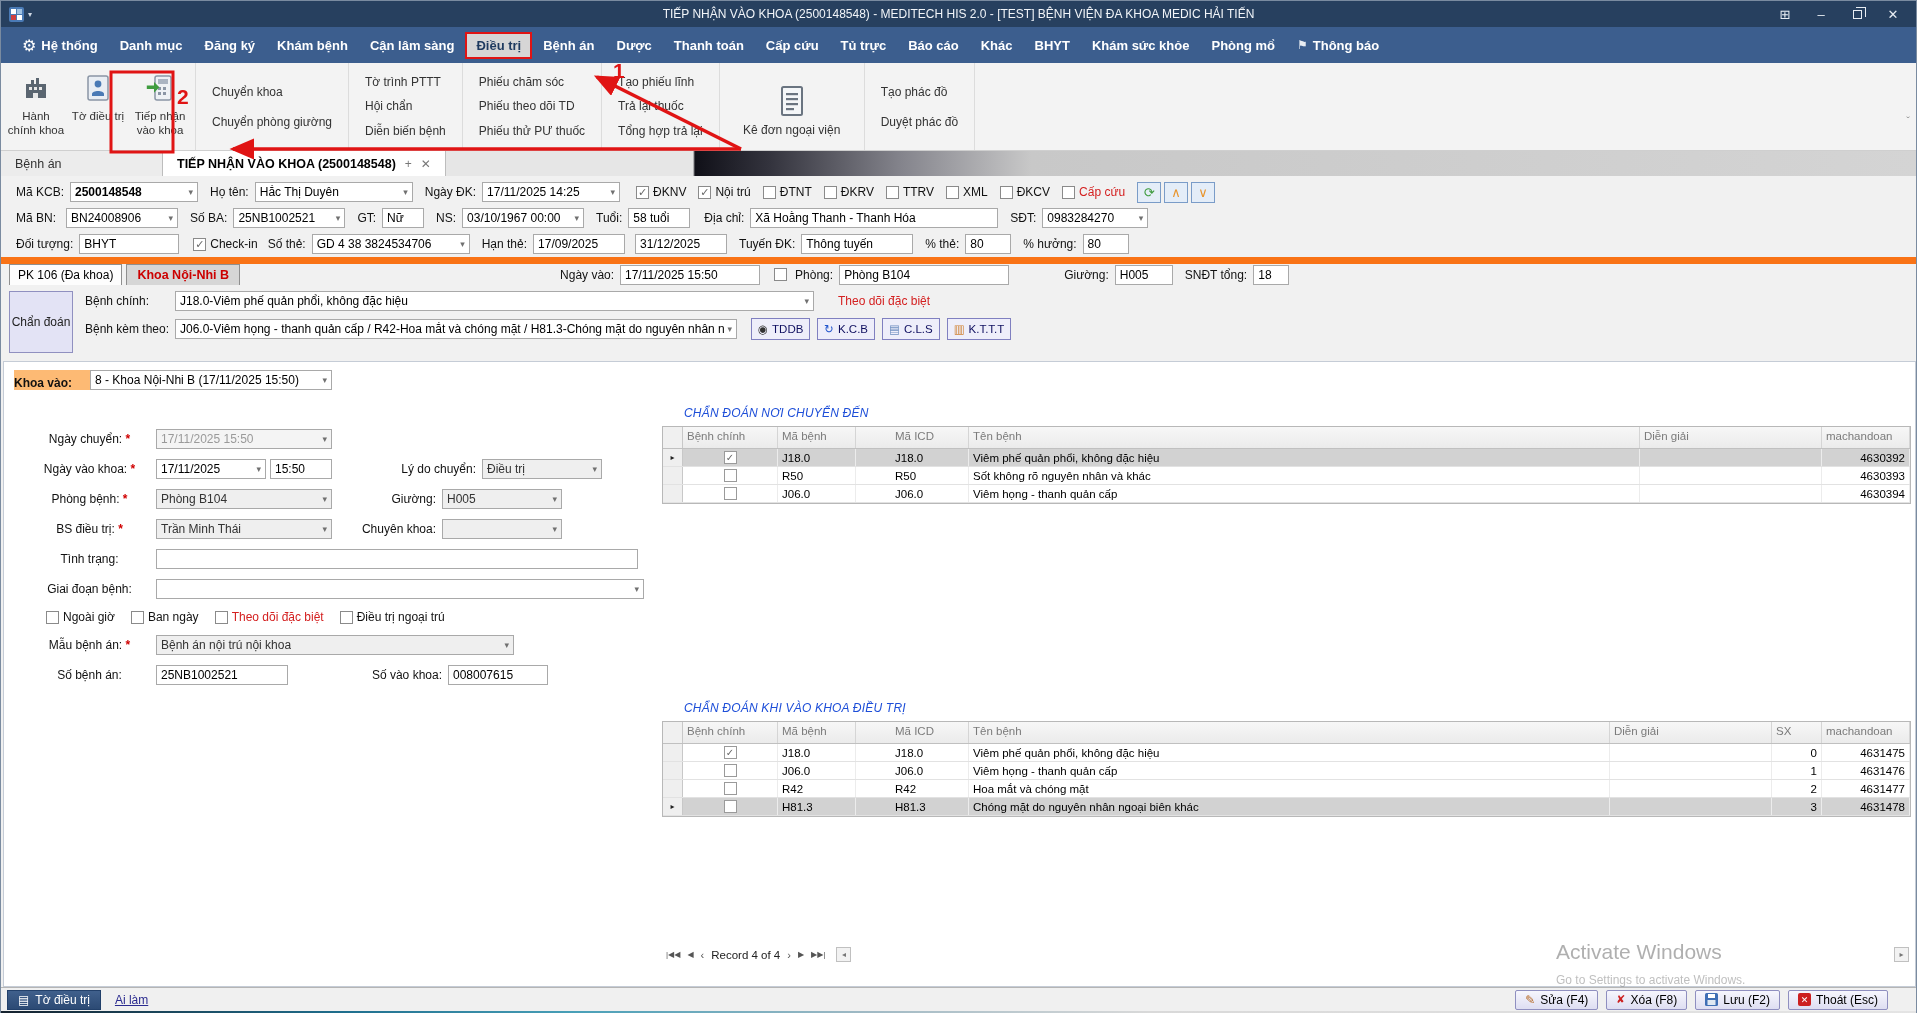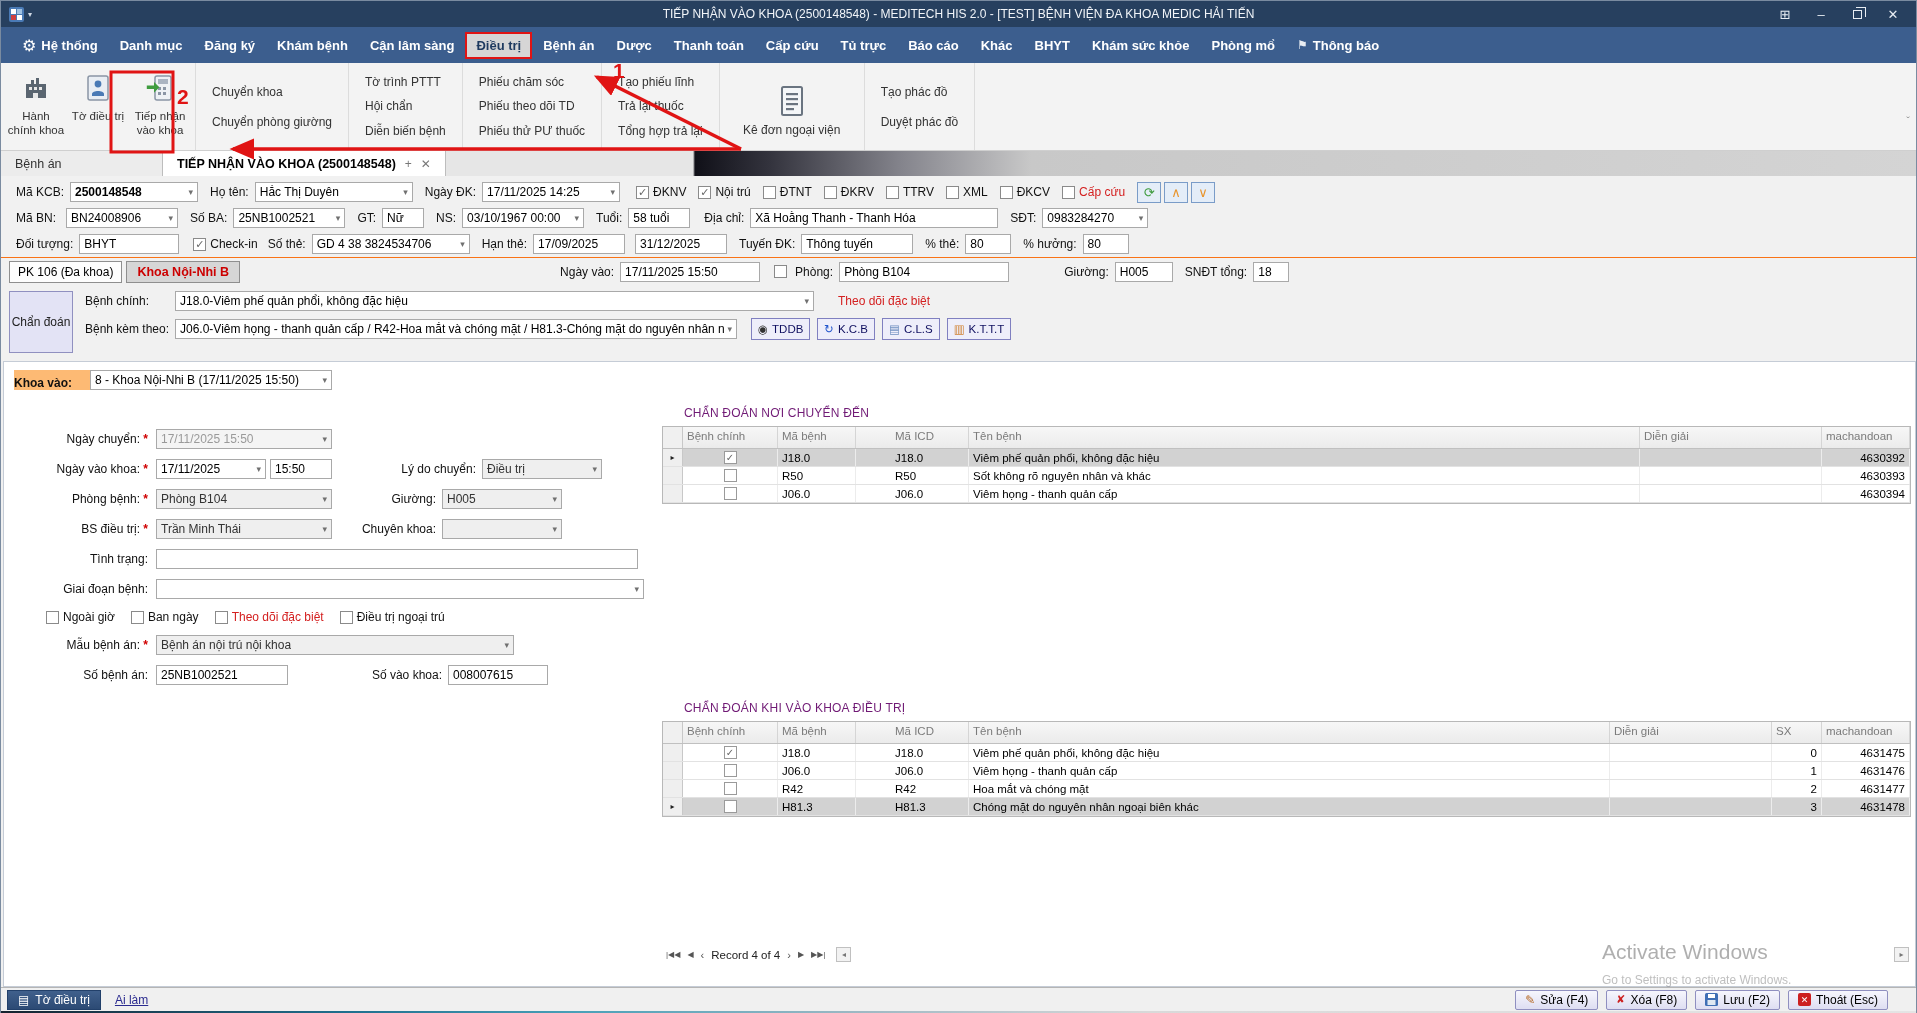--- a/index.html
+++ b/index.html
@@ -57,64 +57,64 @@
   .dd::after { content:"▾"; margin-left:auto; color:#707070; font-size:9px; padding-left:3px; }
   .dis { background:#efefef; color:#333; }
   .dis2 { background:#f4f4f4; color:#9a9a9a; }
   .bold { font-weight:bold; }
   .cb { width:13px; height:13px; border:1px solid #8a8a8a; background:#fff; display:inline-flex; align-items:center; justify-content:center; font-size:11px; color:#666; flex:none; }
   .cbw { display:inline-flex; align-items:center; gap:4px; }
   .red { color:#d42020; }
   .minibtn { width:24px; height:21px; border:1px solid #7a9cc8; background:#e4edf8; display:inline-flex; align-items:center; justify-content:center; font-size:13px; }
 
   
-  #krow { position:absolute; left:0; top:256px; width:100%; height:28px; background:#f1f1f1; border-top:1px solid #f97316; display:flex; align-items:center; padding-left:8px; }
+  #krow { position:absolute; left:0; top:256px; width:100%; height:28px; background:#f1f1f1; border-top:7px solid #f97316; display:flex; align-items:center; padding-left:8px; }
   .pkbox { border:1px solid #8f8f8f; background:#fdfdfd; height:22px; display:inline-flex; align-items:center; padding:0 8px; font-size:12px; color:#000; }
   .khoabox { border:1px solid #8f8f8f; background:#d6d6d6; height:22px; display:inline-flex; align-items:center; padding:0 10px; font-size:12.5px; font-weight:bold; color:#cc0000; margin-left:4px; }
 
   
   #diag { position:absolute; left:0; top:284px; width:100%; height:76px; background:#f1f1f1; display:flex; padding:6px 0 0 8px; }
   .diag-tab { width:64px; height:62px; background:#e3e3f5; border:1px solid #9090c0; display:flex; align-items:center; justify-content:center; font-size:12px; color:#222; }
   .diag-rows { margin-left:12px; display:flex; flex-direction:column; gap:7px; }
   .drow { display:flex; align-items:center; }
   .dlbl { width:84px; text-align:left; }
   .dbtn { height:22px; border:1px solid #8080c0; background:#eeeefa; display:inline-flex; align-items:center; gap:4px; padding:0 6px; font-size:11.5px; color:#101060; margin-left:7px; }
 
   
   #main { position:absolute; left:2px; top:360px; width:1913px; height:626px; background:#fff; border:1px solid #c5ccd6; }
   #khoavao-row { position:absolute; left:10px; top:8px; display:flex; align-items:flex-end; background:#fdba74; }
   #left-form { position:absolute; left:0; top:62px; width:655px; }
   .frow { display:flex; align-items:center; height:30px; }
-  .flbl { width:152px; text-align:right; padding-right:8px; white-space:nowrap;padding-left:27px; }
+  .flbl { width:152px; text-align:center; padding-right:8px; white-space:nowrap;padding-left:27px; }
   .req { color:#d00000; font-weight:bold; }
   .flbl2 { width:184px; text-align:right; padding-right:6px; white-space:nowrap; }
   .fchecks { display:flex; align-items:center; height:26px; padding-left:42px; gap:16px; }
 
   #right-panel { position:absolute; left:658px; top:40px; width:1249px; height:562px; }
-  .tbl-title { font-size:12px; color:#701a75; letter-spacing:.2px; }
+  .tbl-title { font-size:12px; color:#1d4ed8; letter-spacing:.2px;font-style:italic; }
   .tbl { border:1px solid #b8b8b8; width:100%; }
   .thead { display:flex; height:22px; background:linear-gradient(#f7f7f7,#ebebeb); border-bottom:1px solid #c0c0c0; }
   .th { font-size:11.5px; color:#7b7b7b; padding:3px 4px; border-right:1px solid #d5d5d5; overflow:hidden; white-space:nowrap; }
   .trow2 { display:flex; height:18px; border-bottom:1px solid #e2e2e2; background:#fff; }
   .trow2.sel { background:#d2d2d2; }
   .td { font-size:11.5px; color:#000; padding:1px 4px; border-right:1px solid #ececec; overflow:hidden; white-space:nowrap; display:flex; align-items:center; }
   .td.c { justify-content:center; }
   .td.r { justify-content:flex-end; }
   .ind { width:20px; flex:none; background:#efefef; border-right:1px solid #c8c8c8; display:flex; align-items:center; justify-content:center; font-size:8px; color:#222; }
   .w-check{width:95px;flex:none;} .w-ma{width:78px;flex:none;} .w-icd{width:78px;flex:none;margin-left:35px;}
   .w-ten{flex:1;} .w-dg1{width:182px;flex:none;} .w-dg2{width:162px;flex:none;} .w-sx{width:50px;flex:none;} .w-id{width:88px;flex:none;}
   .tcb { width:13px; height:13px; border:1px solid #9a9a9a; background:#fff; display:flex; align-items:center; justify-content:center; font-size:10px; color:#666; }
 
   #recnav { position:absolute; left:4px; bottom:2px; display:flex; align-items:center; gap:7px; color:#555; }
   .navg { font-size:8px; color:#555; }
   .navlbl { font-size:11.5px; color:#222; }
   .hscroll-btn { width:15px; height:15px; border:1px solid #c0c0c0; background:#f2f2f2; display:flex; align-items:center; justify-content:center; font-size:8px; color:#777; }
   #hscroll-right { position:absolute; right:2px; bottom:2px; }
 
-  #watermark { position:absolute; left:1598px; top:578px; pointer-events:none; }
+  #watermark { position:absolute; left:1552px; top:578px; pointer-events:none; }
   #watermark .wm1 { font-size:21px; color:rgba(110,110,110,.55); }
   #watermark .wm2 { font-size:12px; color:rgba(110,110,110,.45); margin-top:9px; }
 
   
   #footer { position:absolute; left:0; top:986px; width:100%; height:24px; background:#f0f0f0; border-top:1px solid #b5b5b5; display:flex; align-items:center; padding:0 6px; }
   .foot-main-btn { height:20px; background:linear-gradient(#40608c,#2c4a74); border:1px solid #22406a; color:#fff; display:inline-flex; align-items:center; gap:6px; padding:0 10px; font-size:12px; }
   .foot-link { margin-left:14px; color:#2b2b8f; text-decoration:underline; font-size:12px; }
   .foot-right { margin-left:auto; display:flex; align-items:center; gap:8px; padding-right:22px; }
   .fbtn { height:20px; background:linear-gradient(#f6f6fd,#dedef2); border:1px solid #8f8fc0; display:inline-flex; align-items:center; gap:5px; padding:0 9px; font-size:12px; color:#000; border-radius:2px; }
   .fbtn .i-pencil { color:#b5651d; font-size:12px; }

